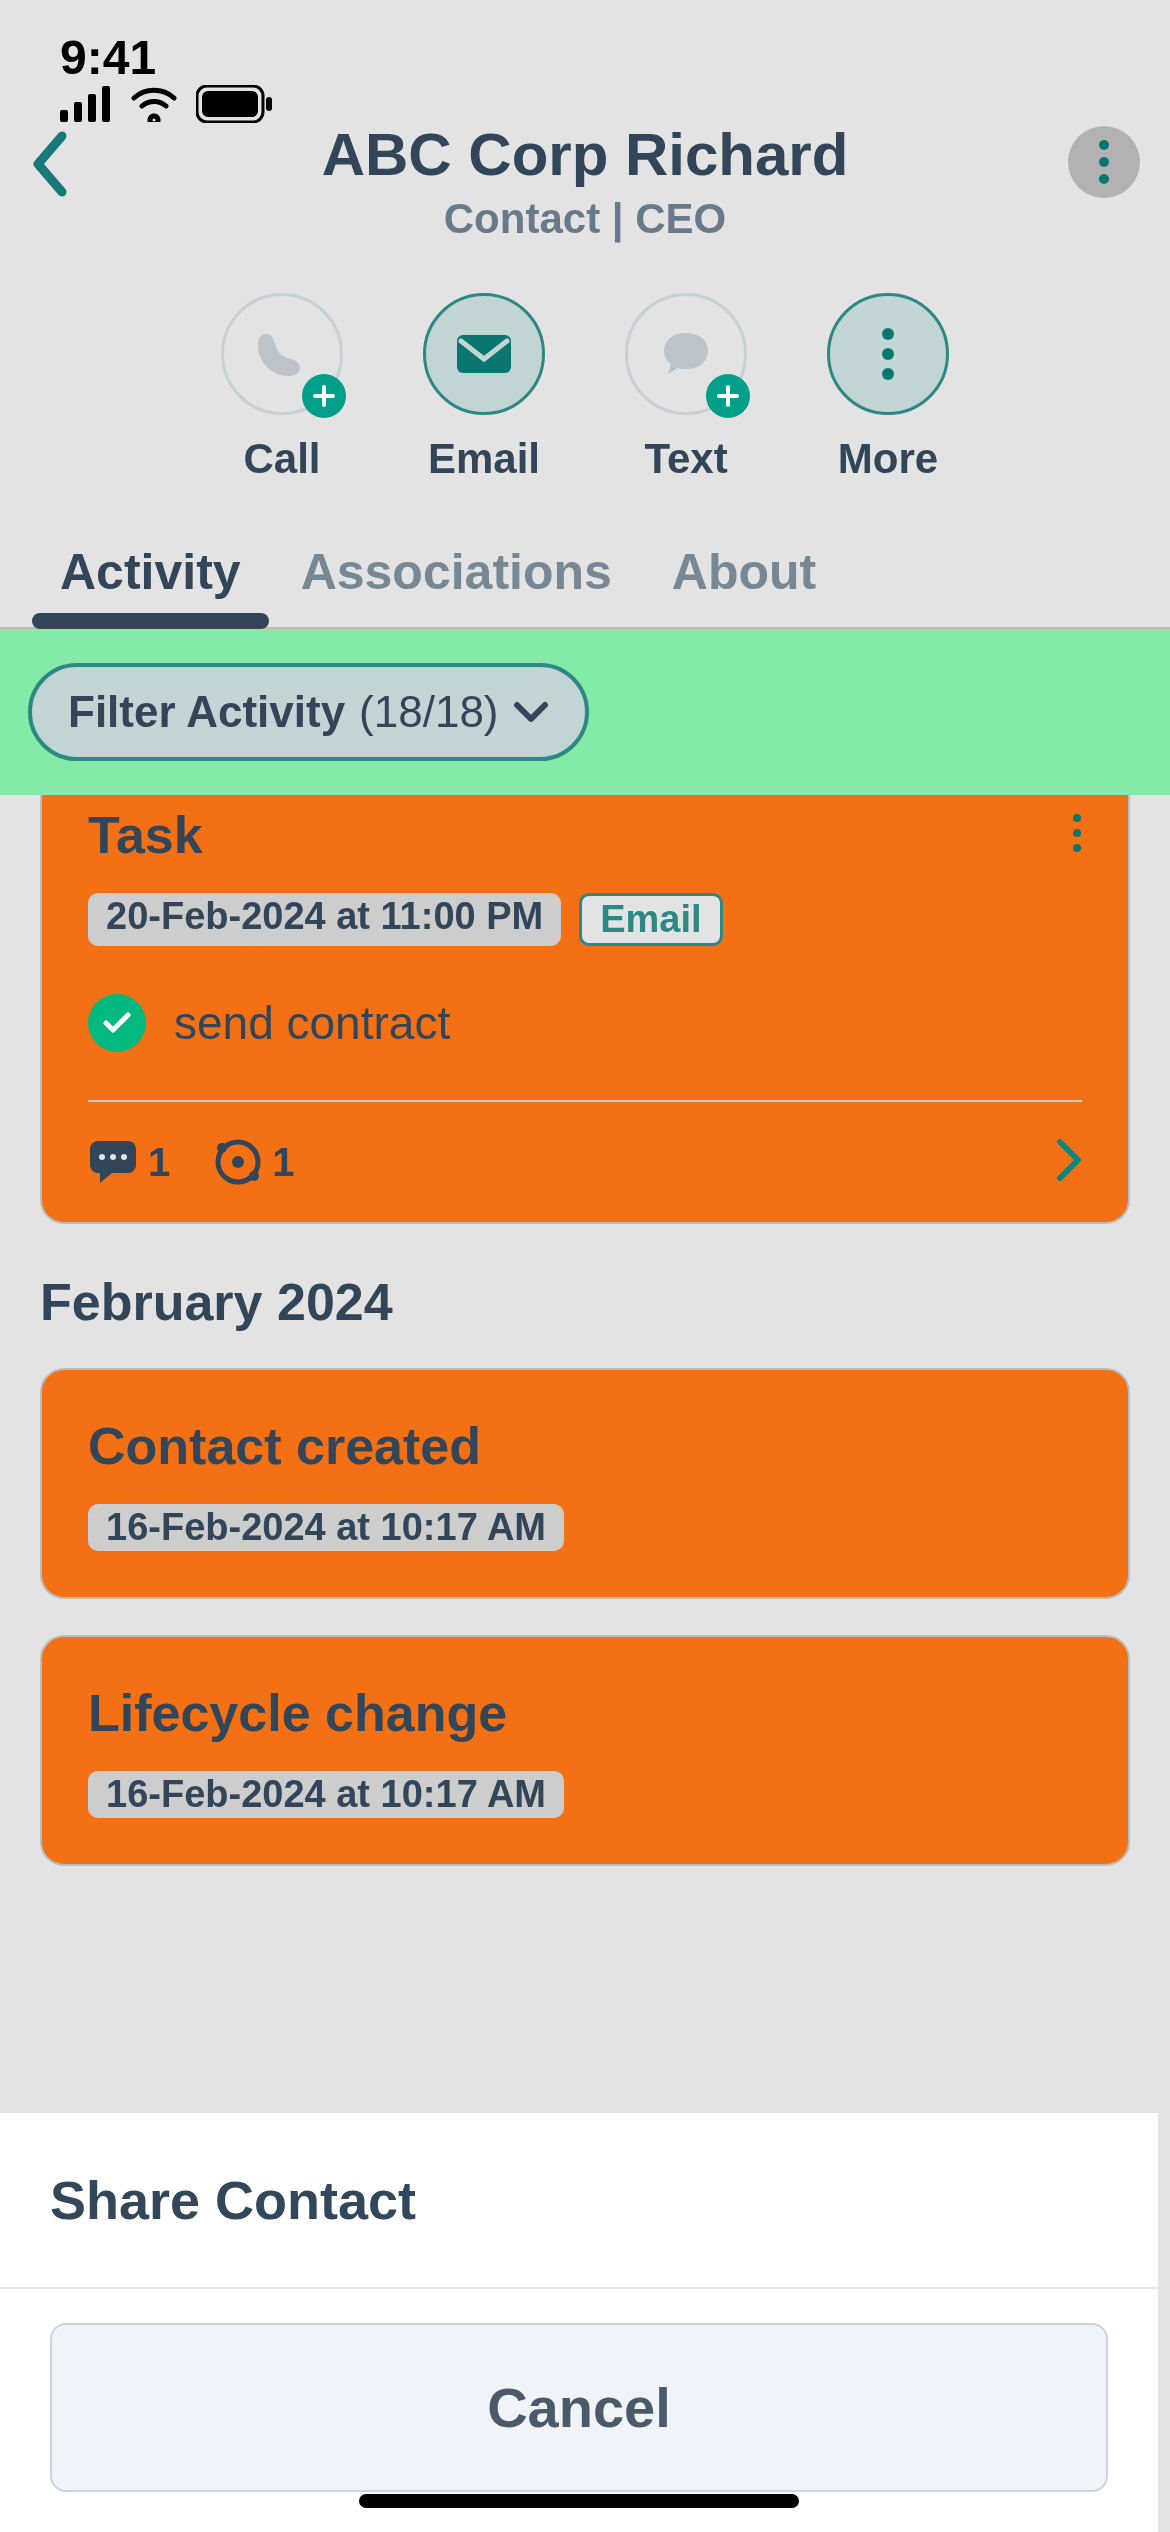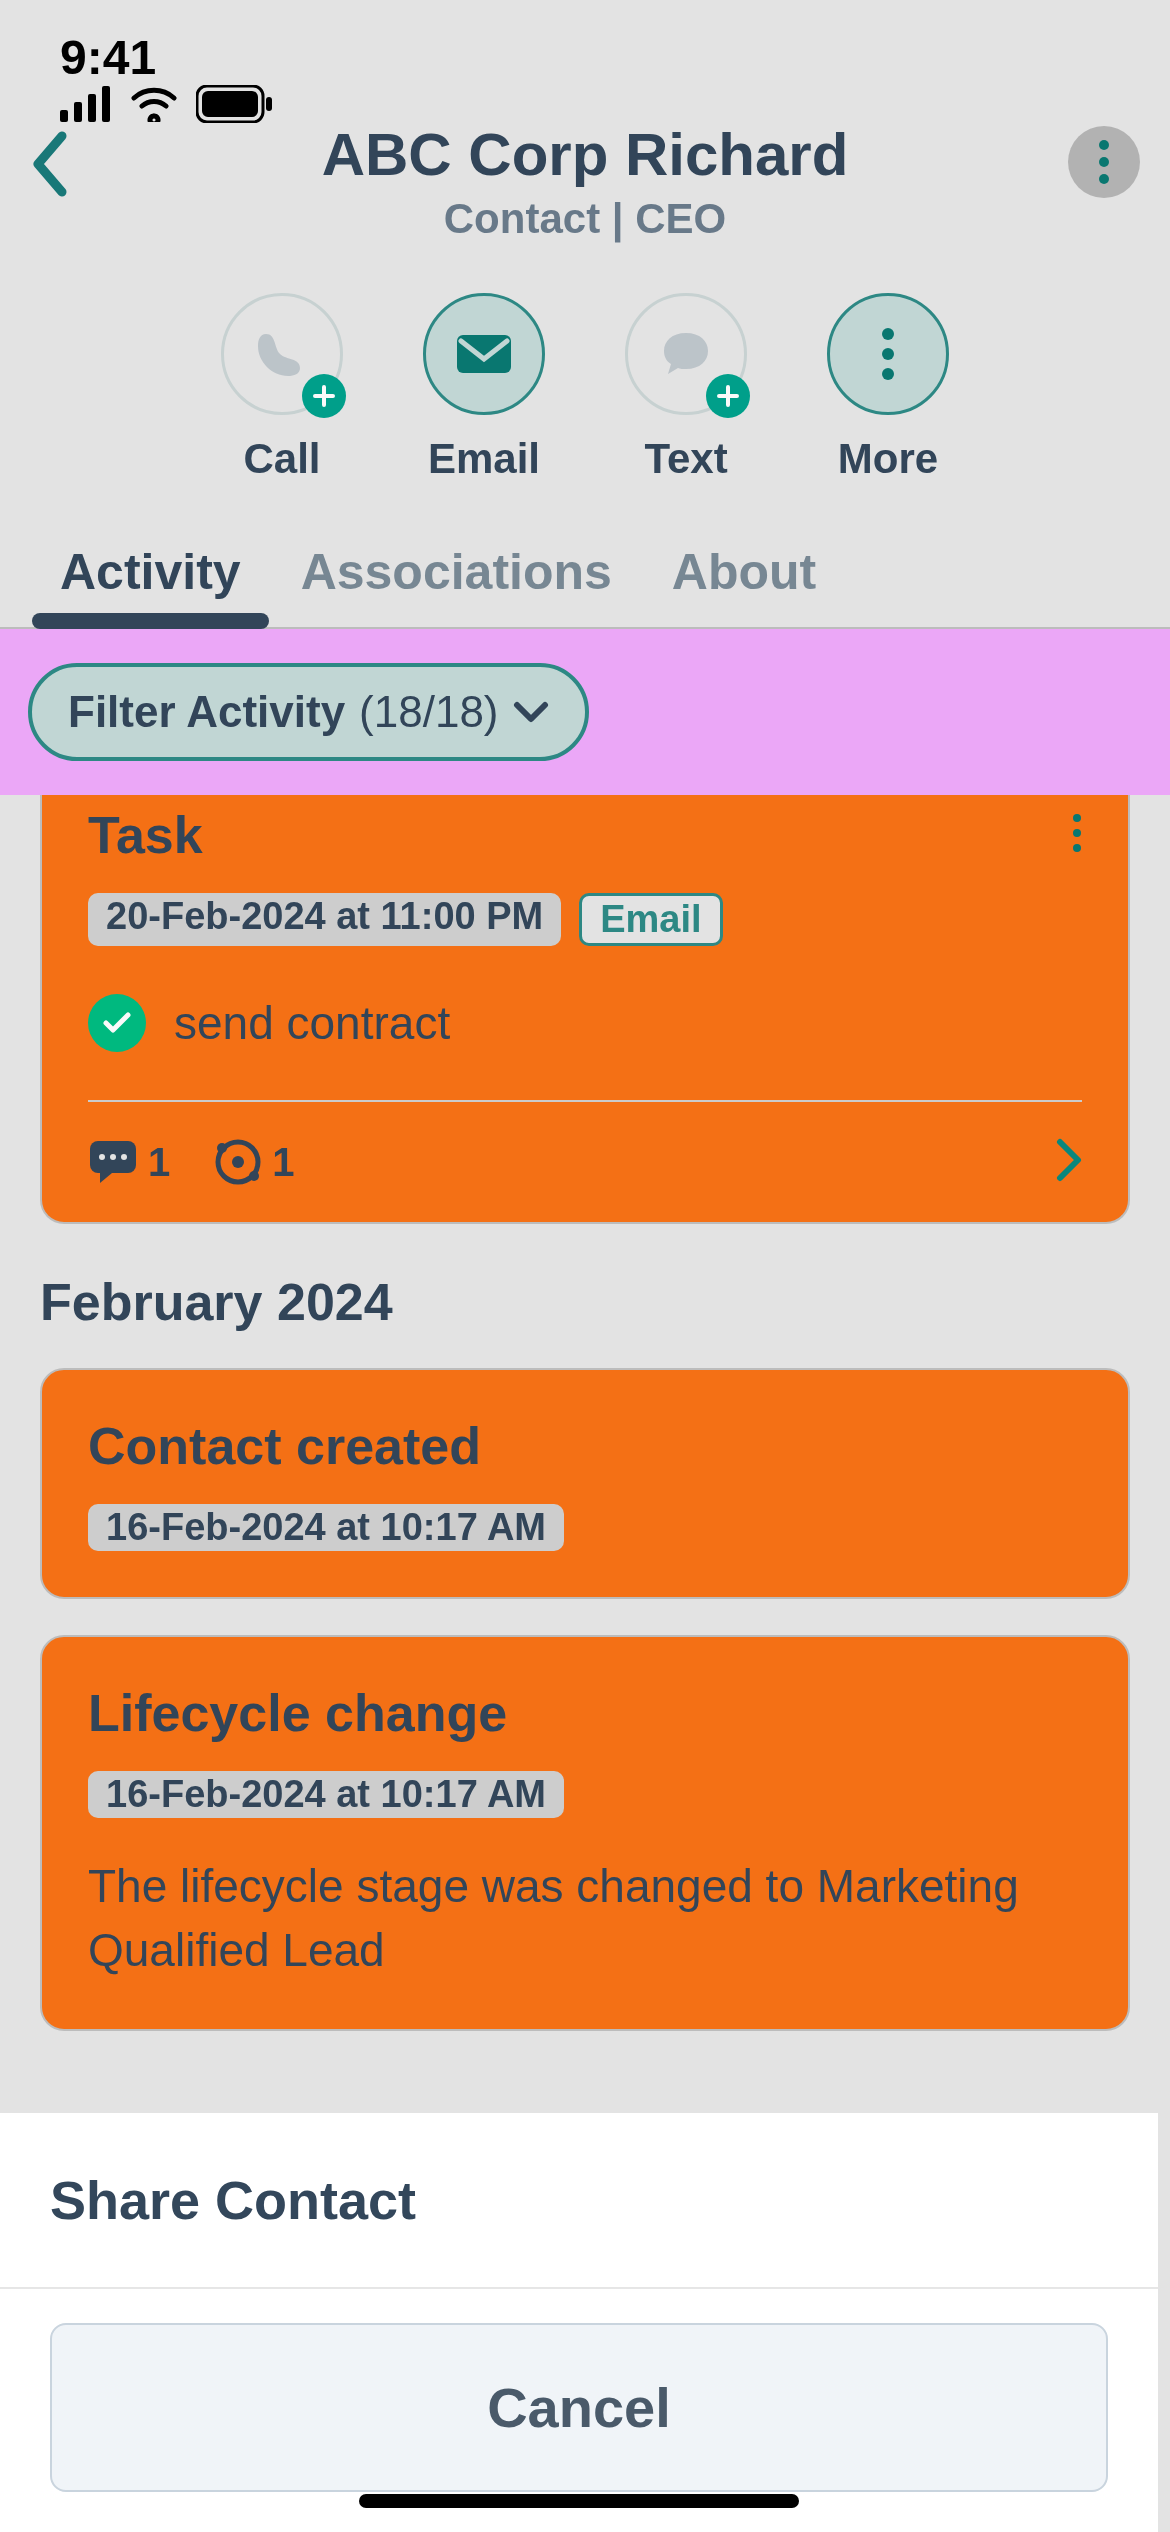--- a/index.html
+++ b/index.html
@@ -131,21 +131,21 @@
     content: "";
     position: absolute;
     left: -28px;
     right: -28px;
     bottom: -2px;
     height: 16px;
     background: #33475b;
     border-radius: 8px;
   }
   .filter-bar {
-    background: #f0abfc;
+    background: #86efac;
     padding: 34px 28px;
   }
   .filter-pill {
     display: inline-flex;
     align-items: center;
     gap: 14px;
     background: #c5dbd9;
     border: 4px solid #2e8b87;
     border-radius: 50px;
     padding: 20px 36px;
@@ -465,21 +465,20 @@
   </div>
 </div>
 
 <div class="card full">
   <div class="card-title">
     <span>Lifecycle change</span>
   </div>
   <div class="card-chips">
     <div class="chip">16-Feb-2024 at 10:17 AM</div>
   </div>
-  <div class="body-text">The lifecycle stage was changed to Marketing Qualified Lead</div>
 </div>
 
 <div class="overlay"></div>
 <div class="sheet">
   <div class="sheet-item">Share Contact</div>
   <div class="cancel-btn">Cancel</div>
   <div class="home-indicator"></div>
 </div>
 
 </body></html>

